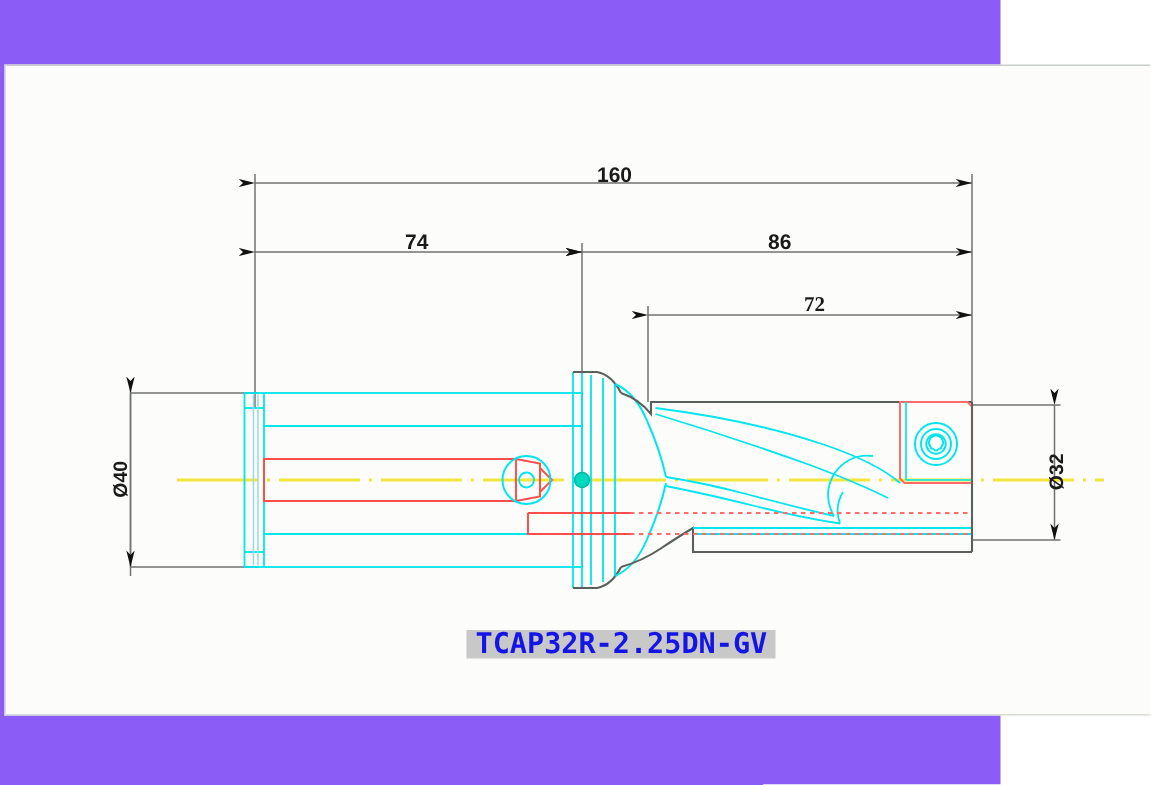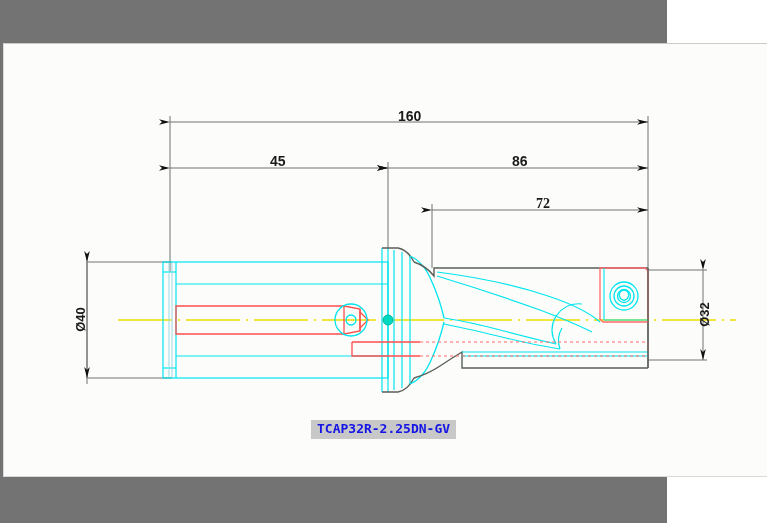--- a/index.html
+++ b/index.html
@@ -8,21 +8,21 @@
     background: #ffffff;
     width: 767px;
     height: 523px;
     overflow: hidden;
     font-family: "DejaVu Sans", sans-serif;
   }
   #stage {
     position: relative;
     width: 667px;
     height: 523px;
-    background: #737373;
+    background: #8b5cf6;
   }
   #sheet {
     position: absolute;
     left: 3px;
     top: 43px;
     width: 764px;
     height: 434px;
     background: #fcfdfa;
     border-left: 1px solid #d8dcd8;
     border-top: 1px solid #c9cdc9;
@@ -37,21 +37,21 @@
     height: 523px;
   }
   .part-tag {
     position: absolute;
     left: 311px;
     top: 420px;
     padding: 2px 6px 3px 6px;
     background: #c8c8c8;
     color: #1414e6;
     font-family: "DejaVu Sans Mono", monospace;
-    font-size: 13px;
+    font-size: 19px;
     font-weight: bold;
     letter-spacing: 0px;
     white-space: nowrap;
     line-height: 14px;
   }
   .dim-text {
     position: absolute;
     color: #1a1a1a;
     font-family: "Liberation Sans", sans-serif;
     font-size: 14px;
@@ -222,21 +222,21 @@
     </g>
 
     <g fill="none" stroke="#5a5f5a" stroke-width="1.2">
       <line x1="648" y1="268" x2="648" y2="368"></line>
     </g>
 
   </svg>
 
   <div class="dim-text" style="left:398px; top:108px;">160</div>
 
-  <div class="dim-text" style="left:270px; top:153px;">45</div>
+  <div class="dim-text" style="left:270px; top:153px;">74</div>
 
   <div class="dim-text" style="left:512px; top:153px;text-align:right;">86</div>
 
   <div class="dim-text" style="left:536px; top:196px;font-family:Liberation Serif, serif;">72</div>
 
   <div class="dim-vert rot-left" style="left:60px; top:312px; width:40px; text-align:center;">Ø40</div>
 
   <div class="dim-vert rot-left" style="left:684px; top:307px; width:40px; text-align:center;">Ø32</div>
 
   <div class="part-tag">TCAP32R-2.25DN-GV</div>

